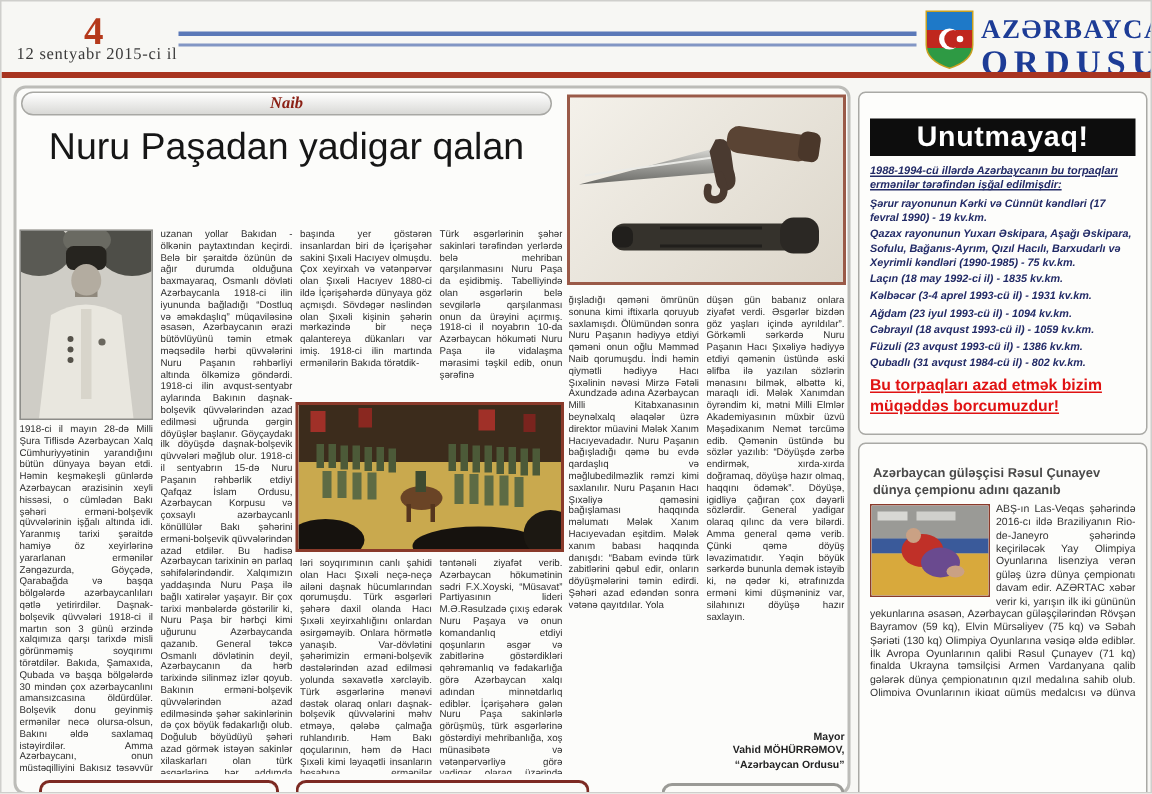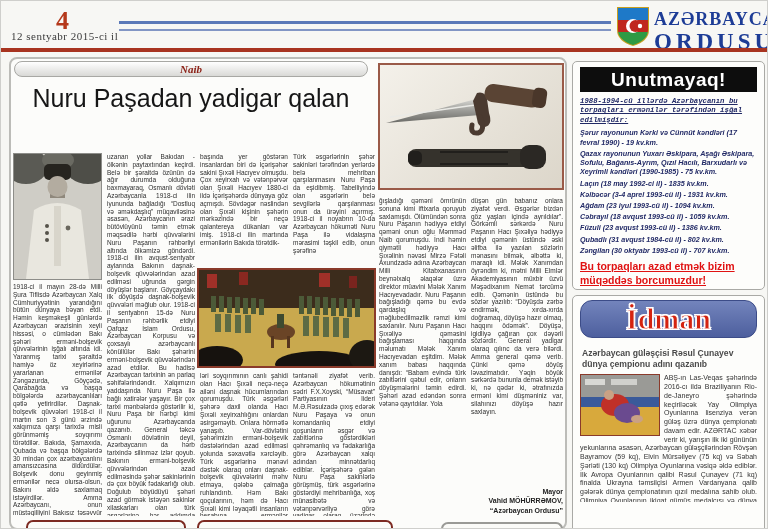--- a/index.html
+++ b/index.html
@@ -186,41 +186,37 @@
   <div class="abs sig" style="left:470px;top:486px;width:92px;">
     <div>Mayor</div>
     <div>Vahid MÖHÜRRƏMOV,</div>
     <div>“Azərbaycan Ordusu”</div>
   </div>
 
   <div class="abs teaser" style="left:25px;top:519px;width:160px;height:12px;"></div>
   <div class="abs teaser" style="left:196px;top:519px;width:196px;height:12px;"></div>
   <div class="abs teaser" style="left:440px;top:521px;width:122px;height:10px;border-color:#9a9a96;"></div>
 
-  <div class="abs sidebox" style="left:571px;top:60px;width:193px;height:229px;padding:5px 7px;">
+  <div class="abs sidebox" style="left:571px;top:60px;width:193px;height:229px;padding:17px 7px;">
     <div class="ublack">Unutmayaq!</div>
-    <div class="uintro" style="margin-top:5px;font-family:Liberation Mono, monospace;">1988-1994-cü illərdə Azərbaycanın bu torpaqları ermənilər tərəfindən işğal edilmişdir:</div>
+    <div class="uintro" style="margin-top:5px;">1988-1994-cü illərdə Azərbaycanın bu torpaqları ermənilər tərəfindən işğal edilmişdir:</div>
     <div style="margin-top:3px;">
       <div class="uitem">Şərur rayonunun Kərki və Cünnüt kəndləri (17 fevral 1990) - 19 kv.km.</div>
       <div class="uitem">Qazax rayonunun Yuxarı Əskipara, Aşağı Əskipara, Sofulu, Bağanıs-Ayrım, Qızıl Hacılı, Barxudarlı və Xeyrimli kəndləri (1990-1985) - 75 kv.km.</div>
       <div class="uitem">Laçın (18 may 1992-ci il) - 1835 kv.km.</div>
       <div class="uitem">Kəlbəcər (3-4 aprel 1993-cü il) - 1931 kv.km.</div>
       <div class="uitem">Ağdam (23 iyul 1993-cü il) - 1094 kv.km.</div>
       <div class="uitem">Cəbrayıl (18 avqust 1993-cü il) - 1059 kv.km.</div>
       <div class="uitem">Füzuli (23 avqust 1993-cü il) - 1386 kv.km.</div>
       <div class="uitem">Qubadlı (31 avqust 1984-cü il) - 802 kv.km.</div>
-      <div class="uitem">Zəngilan (30 oktyabr 1993-cü il) - 707 kv.km.</div>
     </div>
     <div class="uslogan" style="margin-top:5px;">Bu torpaqları azad etmək bizim müqəddəs borcumuzdur!</div>
   </div>
 
   <div class="abs sidebox" style="left:571px;top:294px;width:193px;height:240px;padding:4px 7px;overflow:hidden;">
-    <div class="idmanbanner">
-      <span class="idmantitle">İdman</span>
-    </div>
 
     <div class="sheadline" style="margin:10px 2px 4px 2px;">Azərbaycan güləşçisi Rəsul Çunayev dünya çempionu adını qazanıb</div>
 
     <div class="sbody" style="height:128px;">
       <span class="photoL" style="display:block;width:78px;height:60px;">
         <svg width="78" height="60" viewBox="0 0 78 60">
           <rect width="78" height="60" fill="#b9b9b5"></rect>
           <rect y="0" width="78" height="22" fill="#9a9a96"></rect>
           <rect x="4" y="4" width="20" height="6" fill="#d8d8d4"></rect>
             <rect x="30" y="4" width="26" height="6" fill="#d0d0cc"></rect>

